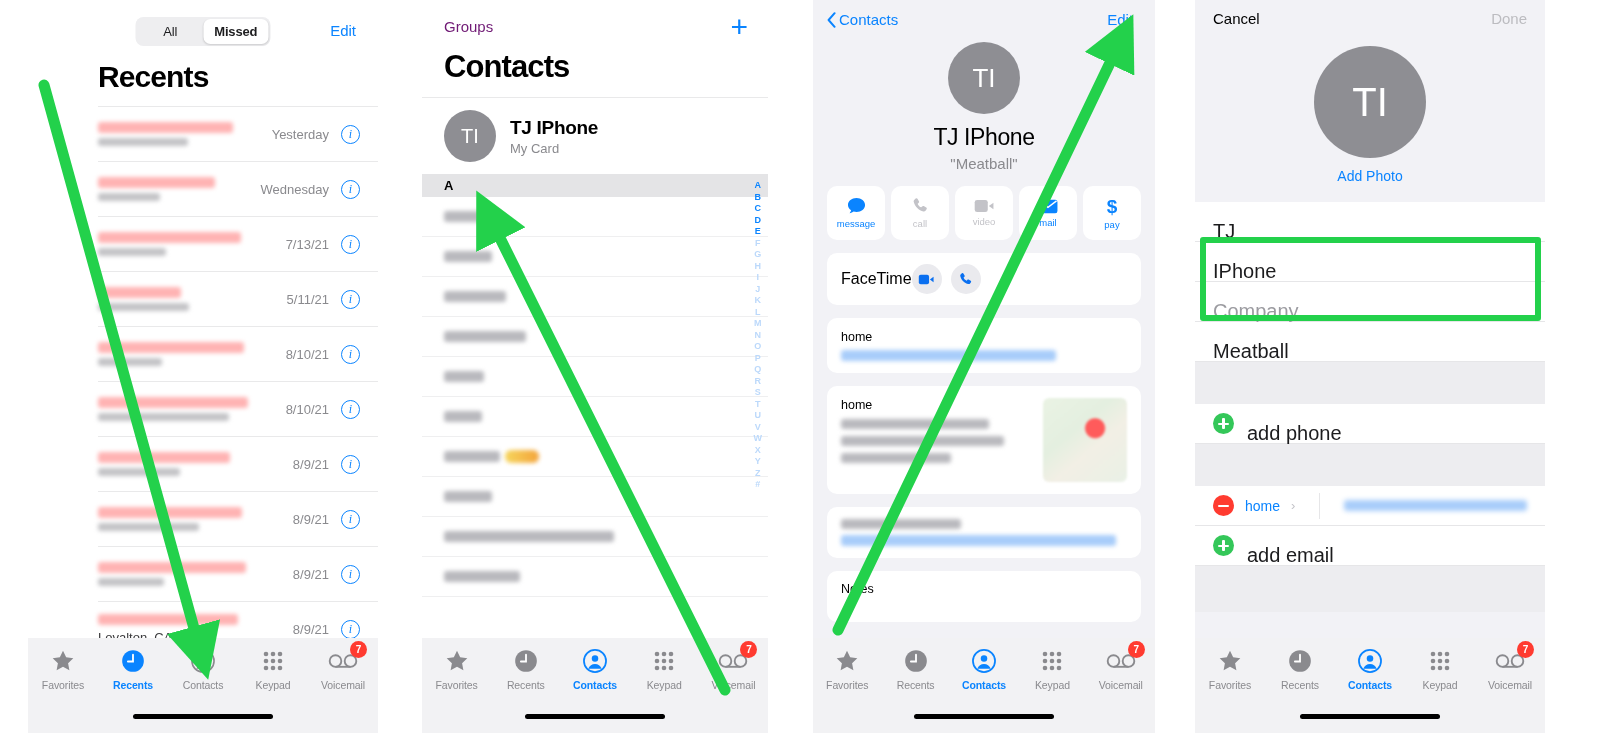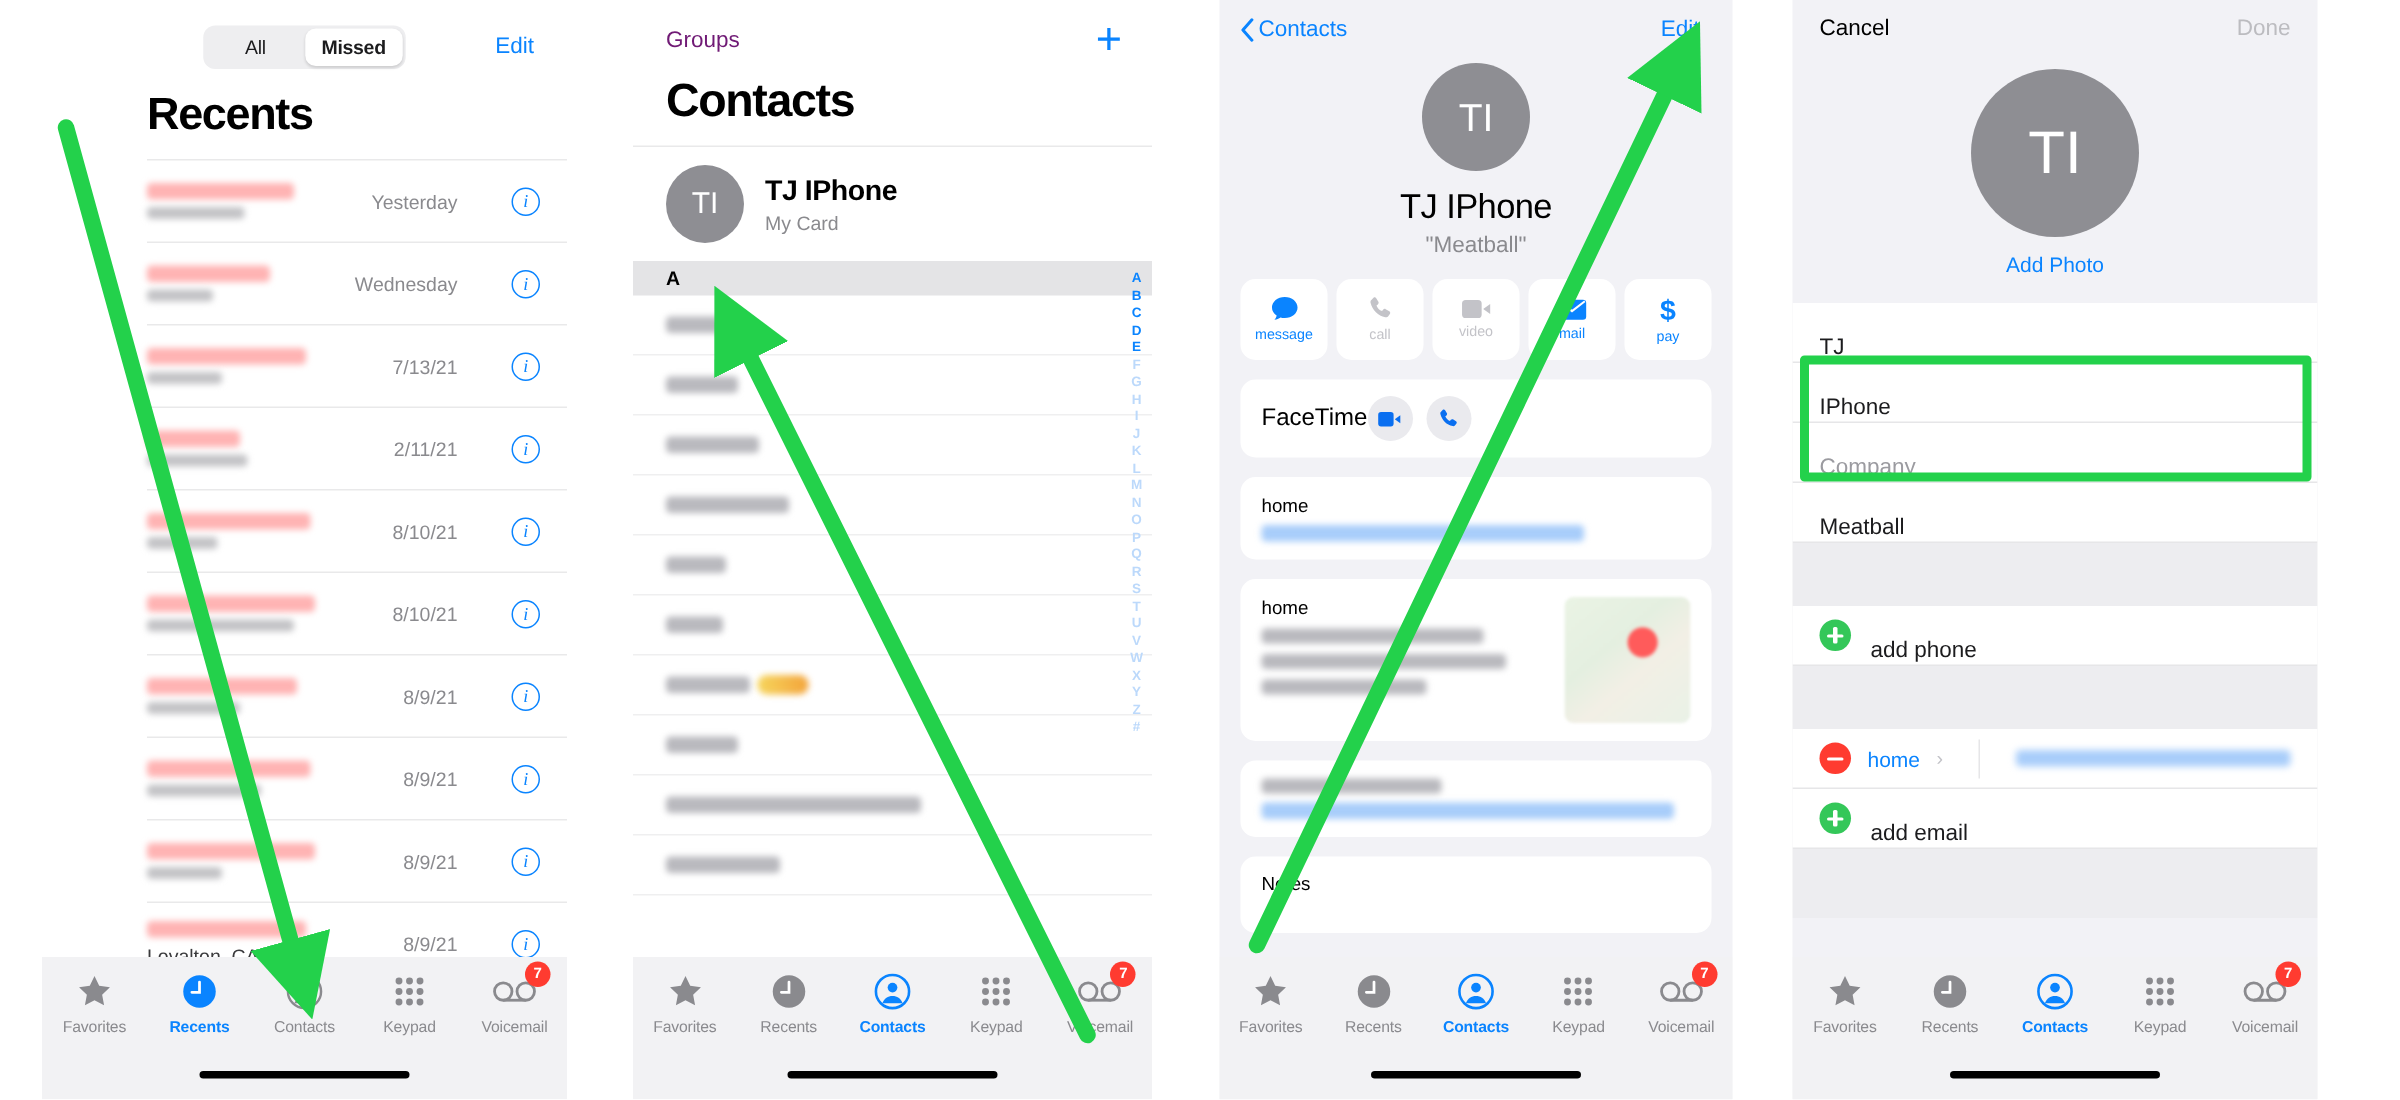--- a/index.html
+++ b/index.html
@@ -52,21 +52,21 @@
   }
   .seg-item {
     flex:1; text-align:center; font-size:13px; color:#1c1c1e;
     padding:5px 2px; border-radius:7px; letter-spacing:-0.2px;
   }
   .seg-item.on { background:#fff; box-shadow:0 1px 2px rgba(0,0,0,.14); font-weight:600; }
   .p1-edit { position:absolute; right:22px; top:22px; font-size:15px; color:#0a84ff; }
   .p1-title { font-size:30px; font-weight:800; letter-spacing:-0.9px; color:#000; padding:5px 0 12px 70px; }
   .call-row {
     display:flex; align-items:center; height:55px;
-    margin-left:70px; border-top:1px solid #e9e9ea; padding-right:18px;gap:24px;
+    margin-left:70px; border-top:1px solid #e9e9ea; padding-right:18px;
   }
   .call-row:first-of-type { border-top:1px solid #e9e9ea; }
   .call-main { flex:1; display:flex; flex-direction:column; justify-content:center; gap:5px; }
   .redact-red { height:11px; border-radius:3px; background:#ffb3b3; filter: blur(2.2px); }
   .redact-gray { height:8px; border-radius:3px; background:#c3c3c6; filter: blur(2.2px); }
   .call-date { font-size:13px; color:#8a8a8e; margin-right:12px; white-space:nowrap; }
   .info-i {
     width:19px; height:19px; border-radius:50%; border:1.4px solid #0a84ff;
     color:#0a84ff; font-size:12px; font-style:italic; font-family:"Liberation Serif",serif;
     display:flex; align-items:center; justify-content:center; flex:none;
@@ -135,21 +135,21 @@
   }
 
   
   .p4 { background:#f2f2f6; }
   .p4-nav { position:relative; height:40px; }
   .p4-cancel { position:absolute; left:18px; top:10px; font-size:15px; color:#000000; }
   .p4-done { position:absolute; right:18px; top:10px; font-size:15px; color:#bcbcc0; }
   .p4-photo { display:flex; flex-direction:column; align-items:center; padding-top:6px; }
   .addphoto { font-size:14px; color:#0a84ff; margin-top:10px; }
   .f-row { background:#fff; height:40px; display:flex; align-items:center; padding:0 18px; border-bottom:1px solid #e6e6e8; }
-  .f-val { font-size:15px; color:#1c1c1e;margin-top:19px; }
+  .f-val { font-size:20px; color:#1c1c1e;margin-top:19px; }
   .f-val.ph { color:#9b9ba0; }
   .f-gap { height:42px; background:#ededf0; }
   .pill-add { width:21px; height:21px; border-radius:50%; background:#34c759; position:relative; flex:none; }
   .pill-del { width:21px; height:21px; border-radius:50%; background:#ff3b30; position:relative; flex:none; }
   .pill-add::before, .pill-del::before {
     content:""; position:absolute; left:5px; top:9.5px; width:11px; height:2.4px; background:#fff; border-radius:1px;
   }
   .pill-add::after { content:""; position:absolute; left:9.3px; top:5px; width:2.4px; height:11px; background:#fff; border-radius:1px; }
   .f-row.act-add { gap:13px; }
   .home-link { font-size:14px; color:#0a84ff; }
@@ -205,21 +205,21 @@
               <div class="redact-gray" style="width: 36%;"></div>
             </div>
             <div class="call-date">7/13/21</div>
             <div class="info-i">i</div>
           </div>
           <div class="call-row">
             <div class="call-main">
               <div class="redact-red" style="width: 44%;"></div>
               <div class="redact-gray" style="width: 48%;"></div>
             </div>
-            <div class="call-date">2/11/21</div>
+            <div class="call-date">5/11/21</div>
             <div class="info-i">i</div>
           </div>
           <div class="call-row">
             <div class="call-main">
               <div class="redact-red" style="width: 78%;"></div>
               <div class="redact-gray" style="width: 34%;"></div>
             </div>
             <div class="call-date">8/10/21</div>
             <div class="info-i">i</div>
           </div>

